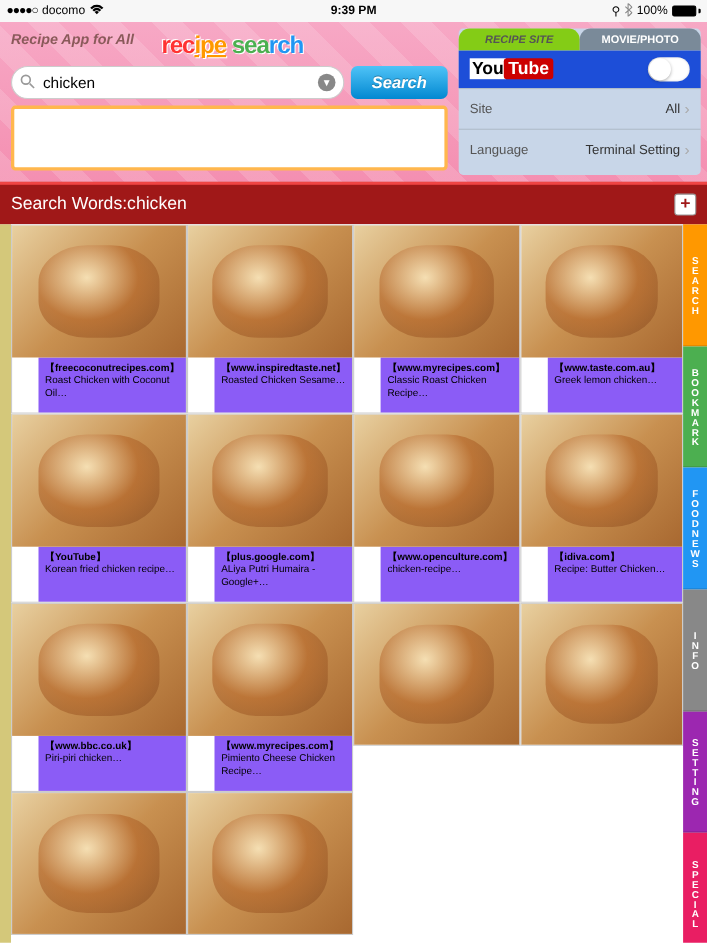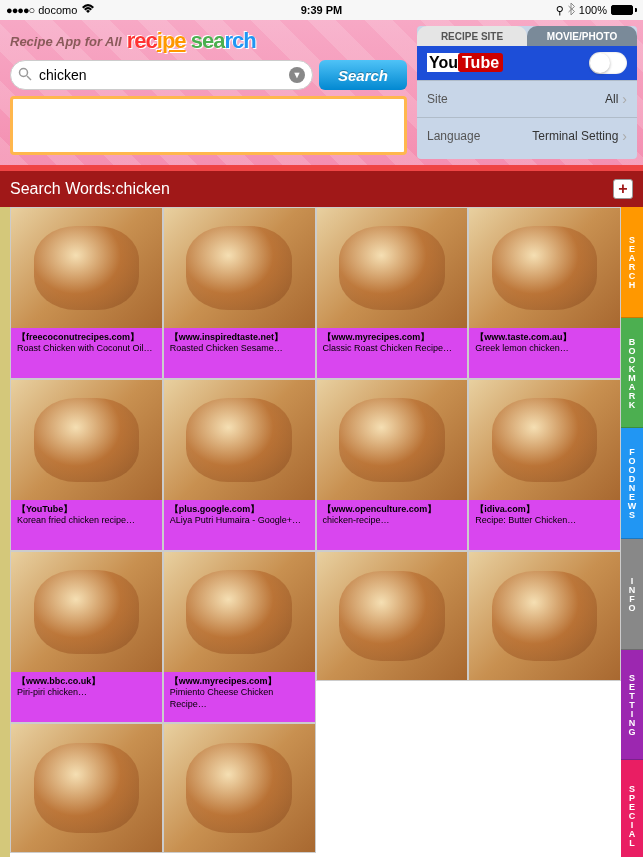--- a/index.html
+++ b/index.html
@@ -12,62 +12,62 @@
 .battery { display: inline-flex; align-items: center; gap: 2px; }
 .battery-body { width: 22px; height: 10px; border: 1px solid #000; border-radius: 2px; position: relative; background: #000; }
 .battery-tip { width: 2px; height: 4px; background: #000; border-radius: 0 1px 1px 0; }
 
 .header { background: linear-gradient(#f7a8c5, #f48fb1); height: 145px; position: relative; padding: 6px; }
 .header-bg { position: absolute; inset: 0; background-image: repeating-linear-gradient(45deg, rgba(255,255,255,0.15) 0 20px, transparent 20px 40px); }
 .header-content { position: relative; z-index: 1; display: flex; height: 100%; }
 .header-left { flex: 1; display: flex; flex-direction: column; }
 .header-right { width: 220px; background: #c8d6e8; border-radius: 4px; margin-left: 6px; display: flex; flex-direction: column; font-size: 12px; color: #555; }
 
-.title-row { display: flex; align-items: center; gap: 5px; padding: 2px 4px; }
+.title-row { display: flex; gap: 25px; padding: 2px 4px; }
 .subtitle { font-size: 13px; color: #8a5a5a; font-style: italic; font-weight: bold; }
 .logo { font-size: 22px; font-weight: 900; letter-spacing: -1px; }
 .logo .l1 { color: #ff3333; text-shadow: 1px 1px 0 #fff, -1px -1px 0 #fff; }
 .logo .l2 { color: #ff9800; text-shadow: 1px 1px 0 #fff, -1px -1px 0 #fff; text-decoration: underline; }
 .logo .l3 { color: #4caf50; text-shadow: 1px 1px 0 #fff, -1px -1px 0 #fff; }
 .logo .l4 { color: #2196f3; text-shadow: 1px 1px 0 #fff, -1px -1px 0 #fff; }
 
 .search-row { display: flex; gap: 6px; padding: 4px; align-items: center; }
 .search-input-wrap { flex: 1; position: relative; }
 .search-input { width: 100%; height: 30px; border-radius: 15px; border: 1px solid #ccc; padding: 0 30px 0 28px; font-size: 14px; background: #fff; }
 .mag-icon { position: absolute; left: 8px; top: 7px; color: #999; }
 .dd-icon { position: absolute; right: 8px; top: 7px; width: 16px; height: 16px; background: #888; border-radius: 50%; display: flex; align-items: center; justify-content: center; color: #fff; font-size: 9px; }
 .search-btn { width: 88px; height: 30px; background: linear-gradient(#4fc3f7, #0288d1); border: none; border-radius: 6px; color: #fff; font-size: 15px; font-weight: bold; font-style: italic; cursor: pointer; text-shadow: 0 -1px 0 rgba(0,0,0,0.3); }
 
 .suggest-box { flex: 1; margin: 2px 4px 4px; background: #fff; border: 3px solid #ffb74d; border-radius: 4px; }
 
 .tabs-top { display: flex; height: 20px; }
 .tab-top { flex: 1; display: flex; align-items: center; justify-content: center; font-size: 10px; font-weight: bold; border-radius: 10px 10px 0 0; }
-.tab-top.active { background: #e5e5e5; color: #555; }
+.tab-top.active { background: #84cc16; color: #555; font-style: italic; }
 .tab-top.inactive { background: #7a8a99; color: #fff; }
 .yt-row { display: flex; align-items: center; justify-content: space-between; padding: 6px 10px; background: #1d4ed8; }
 .yt-logo { font-weight: bold; font-size: 16px; }
 .yt-logo .you { background: #fff; color: #000; padding: 1px 2px; }
 .yt-logo .tube { background: #cc0000; color: #fff; padding: 1px 4px; border-radius: 3px; margin-left: -2px; }
 .toggle { width: 38px; height: 22px; background: #fff; border-radius: 11px; position: relative; box-shadow: inset 0 0 2px rgba(0,0,0,0.2); }
 .toggle-knob { width: 20px; height: 20px; background: #fff; border-radius: 50%; position: absolute; top: 1px; left: 1px; box-shadow: 0 1px 3px rgba(0,0,0,0.3); }
 .set-row { display: flex; align-items: center; justify-content: space-between; padding: 10px 10px; border-top: 1px solid #b0bcc9; }
 .set-val { display: flex; align-items: center; gap: 4px; color: #333; }
 .chev { color: #aaa; font-size: 14px; }
 
-.swords-bar { background: #a01818; color: #fff; padding: 8px 10px; font-size: 16px; display: flex; justify-content: space-between; align-items: center; border-top: 6px solid #ef4444; }
+.swords-bar { background: #a01818; color: #fff; padding: 8px 10px; font-size: 16px; display: flex; justify-content: space-between; align-items: center; border-top: 3px solid #ef4444; }
 .plus-btn { width: 20px; height: 20px; background: #fff; border: 1px solid #999; border-radius: 3px; color: #a01818; font-weight: bold; display: flex; align-items: center; justify-content: center; font-size: 16px; }
 
 .content { display: flex; height: 664px; }
 .left-strip { width: 10px; background: #d4c87a; }
 .grid-wrap { flex: 1; background: #fff; overflow: hidden; }
 .grid { display: grid; grid-template-columns: repeat(4, 1fr); }
 .cell { border: 1px solid #ccc; height: 172px; display: flex; flex-direction: column; background: #fff; }
 .cell-img { flex: 1; background: linear-gradient(135deg, #e8d0a0, #c89050, #a86830); position: relative; overflow: hidden; }
 .cell-img::after { content: ''; position: absolute; inset: 15%; background: radial-gradient(ellipse at 40% 35%, rgba(255,240,200,0.8), rgba(180,100,40,0.6) 50%, rgba(100,50,20,0.4)); border-radius: 40%; }
-.cell-text { padding: 4px 6px 9px; font-size: 9px; line-height: 1.25; color: #000; background: #d946ef; min-height: 50px; }
+.cell-text { padding: 4px 6px 9px; font-size: 9px; line-height: 1.25; color: #000; background: #8b5cf6; min-height: 50px; margin-left: 24px; }
 .cell-source { font-weight: bold; }
 .cell.partial { height: 130px; }
 
 .side-tabs { width: 22px; display: flex; flex-direction: column; }
 .stab { flex: 1; writing-mode: vertical-rl; text-orientation: upright; display: flex; align-items: center; justify-content: center; font-size: 9px; font-weight: bold; color: #fff; letter-spacing: -1px; border-bottom: 1px solid rgba(0,0,0,0.2); cursor: pointer; }
 .stab.search { background: #ff9800; }
 .stab.bookmark { background: #4caf50; }
 .stab.foodnews { background: #2196f3; }
 .stab.info { background: #888; }
 .stab.setting { background: #9c27b0; }

